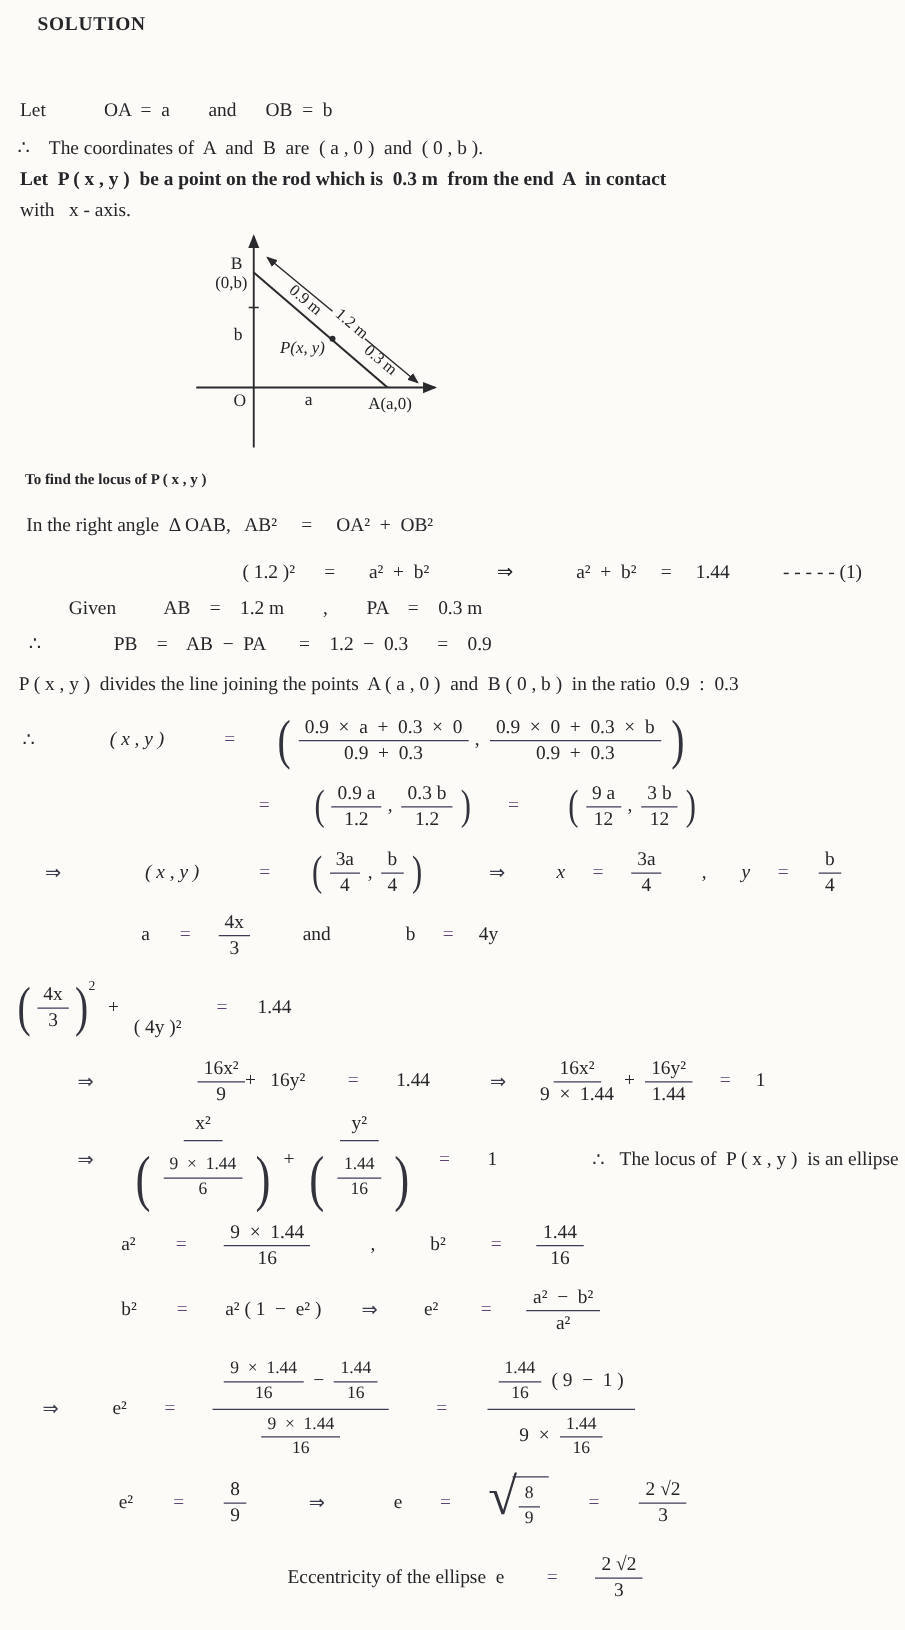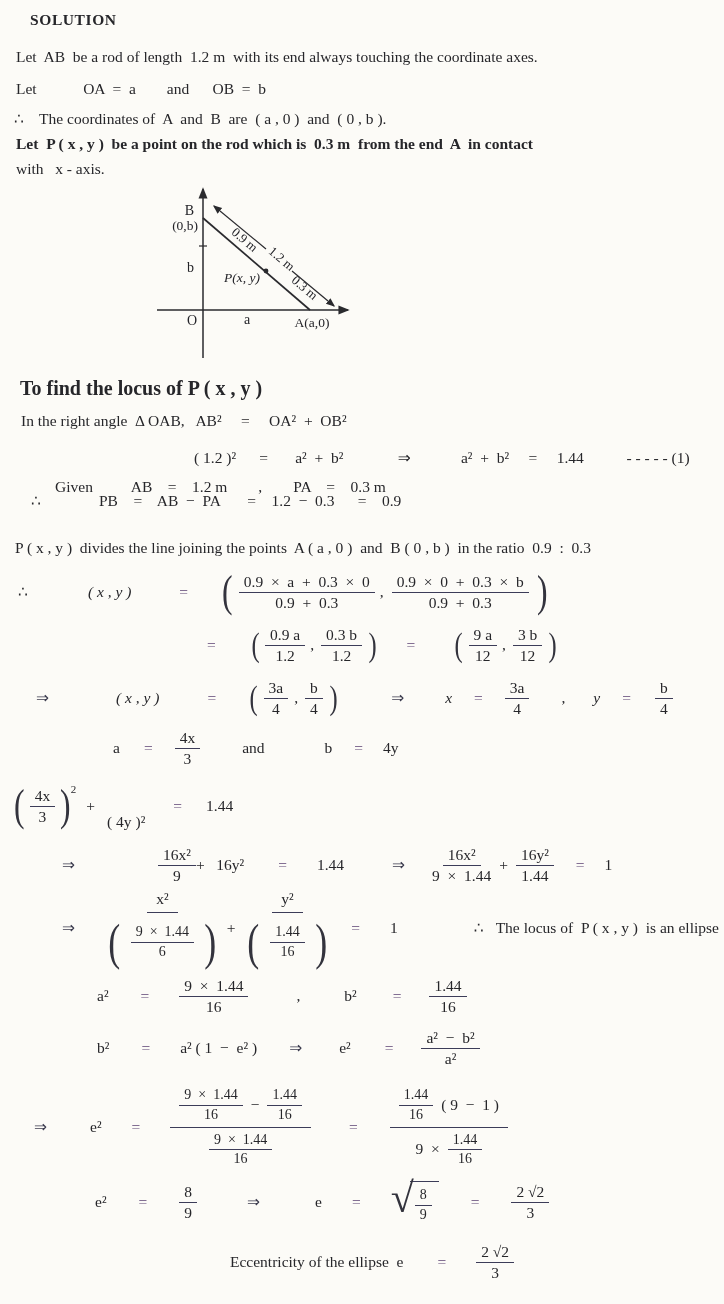--- a/index.html
+++ b/index.html
@@ -32,21 +32,20 @@
   .sqrt .radbody{border-top:1.6px solid #3c3c58;padding:3px 7px 0 5px;}
   svg text{font-family:"Liberation Serif",serif;fill:#232328;}
 </style>
 </head>
 <body>
 
 <div class="page">
 
   <div class="textline bold" style="top:11px;left:30px;letter-spacing:.6px;">SOLUTION</div>
 
-  <div class="textline" style="top:48px;left:16px;">Let  AB  be a rod of length  1.2 m  with its end always touching the coordinate axes.</div>
   <div class="textline" style="top:80px;left:16px;">Let            OA  =  a        and      OB  =  b</div>
   <div class="textline" style="top:110px;left:14px;">∴    The coordinates of  A  and  B  are  ( a , 0 )  and  ( 0 , b ).</div>
   <div class="textline" style="top:135px;left:16px;font-weight:bold;">Let  P ( x , y )  be a point on the rod which is  0.3 m  from the end  A  in contact</div>
   <div class="textline" style="top:160px;left:16px;">with   x - axis.</div>
 
   <svg style="position:absolute;top:180px;left:150px;" width="215" height="185" viewBox="0 0 215 185">
     <defs>
       <marker id="ah" viewBox="0 0 10 10" refX="8.5" refY="5" markerWidth="7.5" markerHeight="7.5" orient="auto">
         <path d="M0,1 L10,5 L0,9 z" fill="#2a2a2e"></path>
       </marker>
@@ -70,26 +69,26 @@
     <text x="44" y="92" text-anchor="end" font-size="14">b</text>
     <text x="110" y="102" text-anchor="end" font-size="13.5" font-style="italic">P(x, y)</text>
     <text x="47" y="145" text-anchor="end" font-size="14">O</text>
     <text x="97" y="144" text-anchor="middle" font-size="14">a</text>
     <text x="162" y="147" text-anchor="middle" font-size="13.5">A(a,0)</text>
     <text x="92" y="63" text-anchor="middle" font-size="13" transform="rotate(40 92 63)">0.9 m</text>
     <text x="129" y="82" text-anchor="middle" font-size="13" transform="rotate(40 129 82)">1.2 m</text>
     <text x="152" y="111" text-anchor="middle" font-size="13" transform="rotate(40 152 111)">0.3 m</text>
   </svg>
 
-  <div class="textline bold" style="top:376px;left:20px;font-size:20px;">To find the locus of P ( x , y )</div>
+  <div class="textline bold" style="top:376px;left:20px;font-size:12px;">To find the locus of P ( x , y )</div>
 
   <div class="textline" style="top:412px;left:21px;">In the right angle  Δ OAB,   AB²     =     OA²  +  OB²</div>
   <div class="textline" style="top:449px;left:194px;">( 1.2 )²      =       a²  +  b²              ⇒             a²  +  b²     =     1.44           - - - - - (1)</div>
   <div class="textline" style="top:478px;left:21px;margin-left:34px;">Given          AB    =    1.2 m        ,        PA    =    0.3 m</div>
-  <div class="textline" style="top:492px;left:23px;margin-left:8px;">∴               PB    =    AB  −  PA       =    1.2  −  0.3      =    0.9</div>
+  <div class="textline" style="top:507px;left:23px;">∴               PB    =    AB  −  PA       =    1.2  −  0.3      =    0.9</div>
   <div class="textline" style="top:539px;left:15px;">P ( x , y )  divides the line joining the points  A ( a , 0 )  and  B ( 0 , b )  in the ratio  0.9  :  0.3</div>
 
   <div class="row" style="top:565px;">
     <span class="t" style="margin-left:18px;">∴</span>
     <span class="t it" style="margin-left:60px;">( x , y )</span>
     <span class="t eq" style="margin-left:48px;">=</span>
     <span class="paren p44" style="margin-left:32px;">(</span>
     <span class="frac" style="margin-left:4px;">
         <span class="n">0.9  ×  a  +  0.3  ×  0</span>
         <span class="d">0.9  +  0.3</span>

